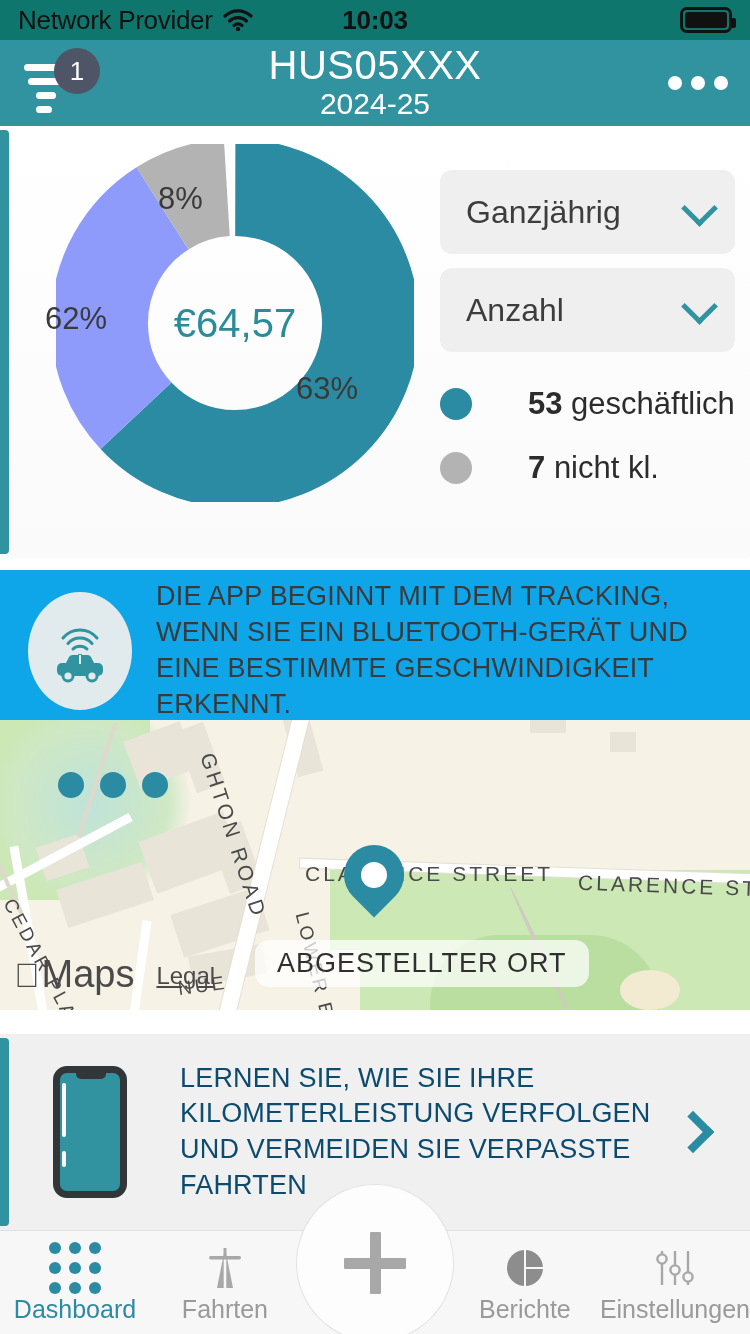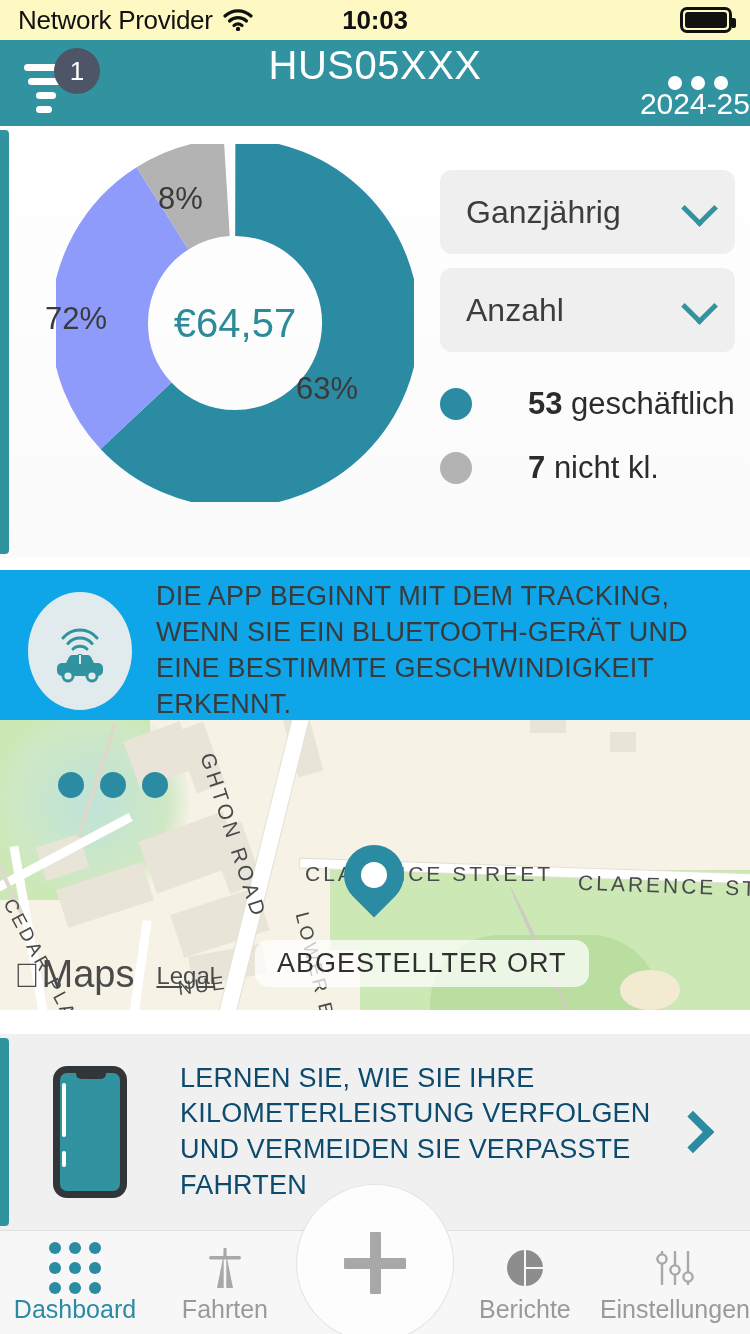--- a/index.html
+++ b/index.html
@@ -5,21 +5,21 @@
   * { margin:0; padding:0; box-sizing:border-box; }
   html,body { width:750px; height:1334px; overflow:hidden; }
   body {
     font-family:"Liberation Sans", sans-serif;
     background:#ffffff;
     position:relative;
   }
 
   
   .status-bar {
-    height:40px; background:#fef9c3;
+    height:40px; background:#0f766e;
     display:flex; align-items:center; position:relative;
     padding:12px 18px;
   }
   .sb-left { display:flex; align-items:center; gap:10px; }
   .sb-carrier { font-size:26px; color:#111; letter-spacing:-0.3px; }
   .wifi-ico { width:30px; height:22px; position:relative; display:block; }
   .sb-time {
     position:absolute; left:0; right:0; text-align:center;
     font-size:26px; font-weight:bold; color:#111; letter-spacing:-0.2px;
   }
@@ -52,21 +52,21 @@
     position:absolute; top:-4px; left:32px;
     width:46px; height:46px; border-radius:50%;
     background:#4d5566; color:#fff;
     display:flex; align-items:center; justify-content:center;
     font-size:26px;
   }
   .header-title-wrap {
     position:absolute; left:0; right:0; text-align:center; pointer-events:none;
   }
   .header-title { font-size:40px; color:#fff; line-height:1.04; letter-spacing:0.5px; }
-  .header-sub { font-size:30px; color:#fff; line-height:1.15;text-align:right; }
+  .header-sub { font-size:30px; color:#fff; line-height:1.15; }
   .more-btn {
     margin-left:auto; display:flex; gap:9px; align-items:center; cursor:pointer;
     z-index:2;
   }
   .more-btn i { width:14px; height:14px; border-radius:50%; background:#fff; display:block; }
 
   
   .card {
     background:#fcfcfc; position:relative; overflow:hidden;
     border-radius:3px;
@@ -263,21 +263,21 @@
 
 <div class="card chart-card">
   <div class="donut-wrap">
     <svg class="donut" viewBox="0 0 42 42">
       <circle cx="21" cy="21" r="15.915" fill="transparent" stroke="#2b8ba3" stroke-width="11.4" stroke-dasharray="63 37" stroke-dashoffset="25"></circle>
       <circle cx="21" cy="21" r="15.915" fill="transparent" stroke="#8e9bfb" stroke-width="11.4" stroke-dasharray="28 72" stroke-dashoffset="62"></circle>
       <circle cx="21" cy="21" r="15.915" fill="transparent" stroke="#b3b3b3" stroke-width="11.4" stroke-dasharray="8 92" stroke-dashoffset="34"></circle>
     </svg>
     <div class="donut-center-label">€64,57</div>
     <div class="slice-label lbl-63">63%</div>
-    <div class="slice-label lbl-28">72%</div>
+    <div class="slice-label lbl-28">62%</div>
     <div class="slice-label lbl-8">8%</div>
   </div>
 
   <div class="chart-right">
     <div class="select-box">
       <span class="select-label">Ganzjährig</span>
       <span class="chev-down"></span>
     </div>
     <div class="select-box">
       <span class="select-label">Anzahl</span>

